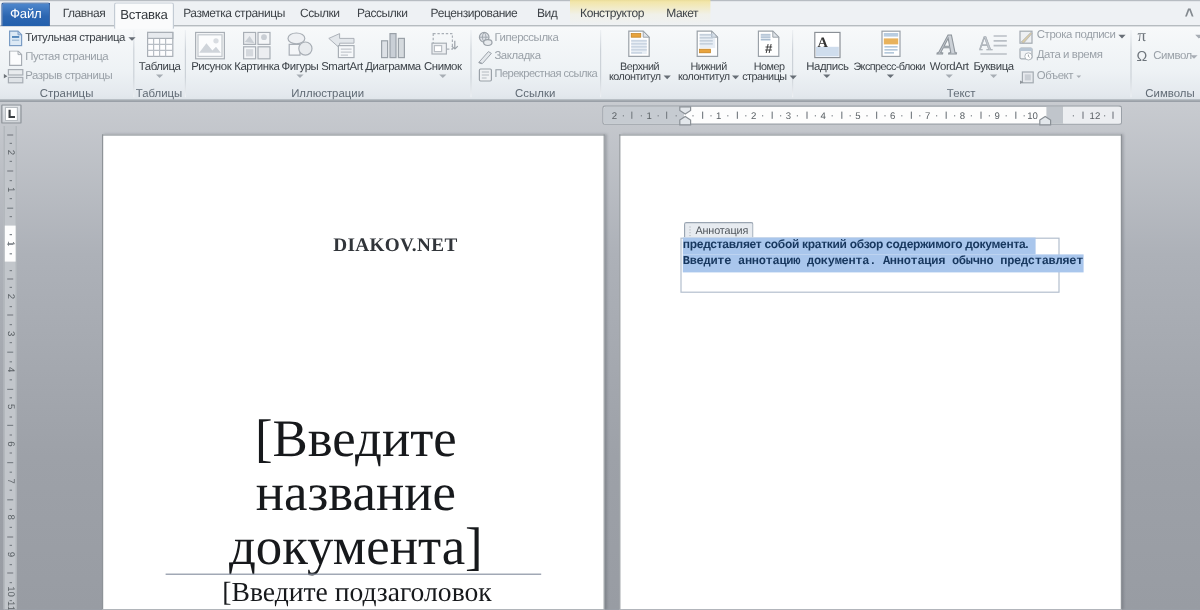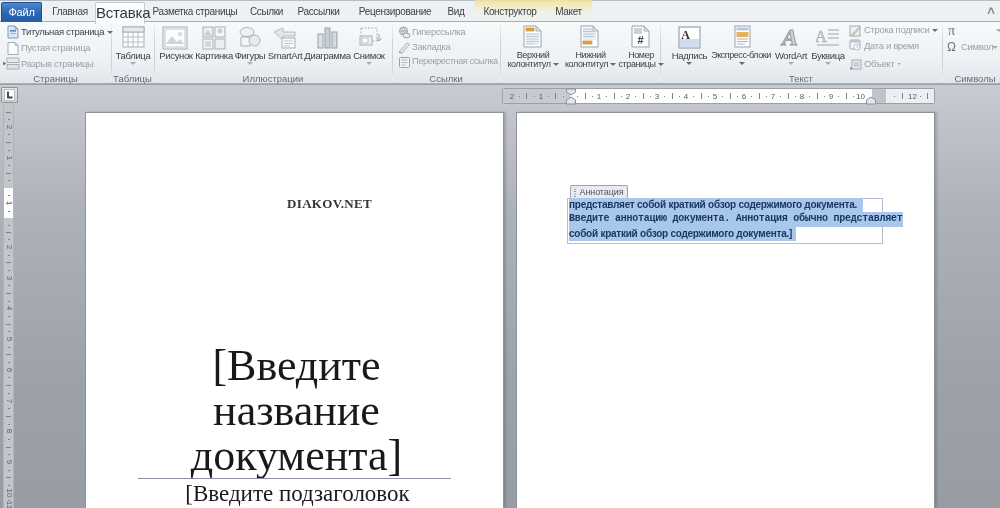--- a/index.html
+++ b/index.html
@@ -3,21 +3,21 @@
 <meta charset="utf-8">
 <style>
 * { margin:0; padding:0; box-sizing:border-box; }
 html,body { width:1000px; height:508px; overflow:hidden; }
 body { font-family:"Liberation Sans", sans-serif; position:relative; background:#9aa0a8; -webkit-font-smoothing:antialiased; }
 .abs { position:absolute; }
 
 #tabrow { left:0; top:0; width:1000px; height:22px; background:#eef1f4; border-top:1px solid #b7bcc2; border-bottom:1px solid #a9aeb4; }
 .tab { position:absolute; top:2px; height:20px; font-size:10px; letter-spacing:-0.35px; color:#3e4348; text-align:center; line-height:20px; white-space:nowrap; }
 #filetab { left:1px; top:2px; width:41px; height:20px; letter-spacing:-0.2px; background:linear-gradient(#4e87cd,#2c66b1 55%,#2360ad); border:1px solid #1f4e94; border-bottom:none; border-radius:2px 2px 0 0; color:#fff; font-size:11px; text-align:center; line-height:19px; }
-#activetab { left:95px; top:2px; width:50px; height:22px; z-index:5; letter-spacing:-0.2px; background:#fafbfc; border:1px solid #c3cbd4; border-bottom:none; border-radius:2px 2px 0 0; font-size:15px; color:#33383d; text-align:center; line-height:20px; z-index:3; }
+#activetab { left:95px; top:2px; width:50px; height:22px; z-index:5; letter-spacing:-0.2px; background:#fafbfc; border:1px solid #c3cbd4; border-bottom:none; border-radius:2px 2px 0 0; font-size:11px; color:#33383d; text-align:center; line-height:20px; z-index:3; }
 #ctxgrp { left:475px; top:0; width:117px; height:22px; background:linear-gradient(rgba(243,227,152,.9), rgba(248,240,200,.25) 55%, rgba(248,240,200,0)); border-radius:0 0 0 0; }
 #chev { left:984px; top:4px; width:14px; height:14px; color:#83898f; font-size:13px; font-weight:bold; text-align:center; line-height:14px; }
 
 #ribbon { left:0; top:22px; width:1000px; height:62px; background:linear-gradient(#f7f9fa,#eef2f5 60%,#e4e9ee 92%,#dfe5ea); border-bottom:1px solid #a8aeb4; }
 .gsep { position:absolute; top:3px; width:1px; height:56px; background:linear-gradient(#eef1f4,#ccd2d8 30%,#ccd2d8 70%,#eef1f4); }
 .gl { position:absolute; top:51px; font-size:9.5px; color:#616b75; text-align:center; }
 .item { position:absolute; font-size:9.5px; letter-spacing:-0.35px; color:#3c4248; white-space:nowrap; }
 .dis { color:#9aa1a8; }
 .bigtxt { position:absolute; font-size:9.5px; letter-spacing:-0.35px; color:#3c4248; text-align:center; line-height:9px; white-space:nowrap; }
 .car { display:inline-block; width:0; height:0; border-left:3px solid transparent; border-right:3px solid transparent; border-top:3px solid #676e76; vertical-align:middle; margin-left:2px; }
@@ -231,34 +231,33 @@
 
 <div class="abs" style="left:948px;top:1px;font-size:14px;color:#6d747b;font-family:'Liberation Serif';">π</div>
 <div class="item dis" style="left:961px;top:2px;margin-left:45px;">Формула</div>
     <span class="car2 cardis" style="left:996px;top:7px;"></span>
 <div class="abs" style="left:947px;top:18px;font-size:12px;color:#6d747b;">Ω</div>
 <div class="item dis" style="left:961px;top:18.5px;">Символ</div>
     <span class="car2 cardis" style="left:992px;top:23.5px;"></span>
 </div>
 <div id="ws" class="abs">
 <div id="page1" class="abs">
-  <div class="abs" style="left:0;width:487px;top:83px;text-align:center;font-family:'Liberation Serif',serif;font-size:13px;font-weight:bold;color:#31353a;letter-spacing:.3px;">DIAKOV.NET</div>
+  <div class="abs" style="left:0;width:487px;top:83px;text-align:center;font-family:'Liberation Serif',serif;font-size:16px;font-weight:bold;color:#31353a;letter-spacing:.3px;">DIAKOV.NET</div>
   <div class="abs" style="left:2px;width:417px;top:230px;text-align:center;font-family:'Liberation Serif',serif;font-size:44px;color:#17191c;line-height:45px;">[Введите<br>название<br>документа]</div>
   <div class="abs" style="left:52px;width:313px;top:365px;height:1px;background:#8a93a3;"></div>
   <div class="abs" style="left:3px;width:417px;top:368px;text-align:center;font-family:'Liberation Serif',serif;font-size:23px;color:#17191c;">[Введите подзаголовок</div>
 </div>
 <div id="page2" class="abs">
   <div class="abs" style="left:53px;top:71.5px;width:58px;height:13.5px;background:#e7ebf0;border:1px solid #9aa5b2;border-bottom:none;border-radius:2px 2px 0 0;">
     <div class="abs" style="left:3px;top:2px;width:2.4px;height:10px;background-image:radial-gradient(circle, #828990 40%, transparent 42%);background-size:2.4px 2.4px;"></div>
     <div class="abs" style="left:8.5px;top:1.5px;font-size:9px;color:#50565c;letter-spacing:-0.1px;">Аннотация</div>
   </div>
   <div id="annbox" class="abs" style="left:50px;top:85px;width:316px;height:46px;background:#fff;border:1px solid #b3bfce;">
     <div id="annl1" class="abs" style="left:1px;top:-1.2px;"><span class="hl" style="padding-right:6px;">представляет собой краткий обзор содержимого документа.</span></div>
     <div id="annl2" class="abs" style="left:1px;top:13.2px;font-family:Liberation Mono, monospace;"><span class="hl">Введите аннотацию документа. Аннотация обычно представляет</span></div>
-    <div id="annl3" class="abs" style="left:1px;top:27.6px;"><span class="hl" style="padding-right:4px;">собой краткий обзор содержимого документа.]</span></div>
   </div>
 </div>
 <div id="hrul" class="abs">
   <div class="abs" style="left:0;top:0;width:67px;height:14px;background:#c6cbd1;border-radius:2px 0 0 2px;"></div>
   <div class="abs" style="left:369px;top:0;width:14px;height:14px;background:#c0c5cb;"></div>
   <div class="abs" style="left:383px;top:0;width:48px;height:14px;background:#eceef1;border-radius:0 2px 2px 0;"></div>
   <div id="hticks">
         <div class="rnum" style="left: 92px; top: 2.5px; width: 8px; text-align: center;">1</div>
         <div class="rnum" style="left: 121px; top: 2.5px; width: 8px; text-align: center;">2</div>
         <div class="rnum" style="left: 150px; top: 2.5px; width: 8px; text-align: center;">3</div>

